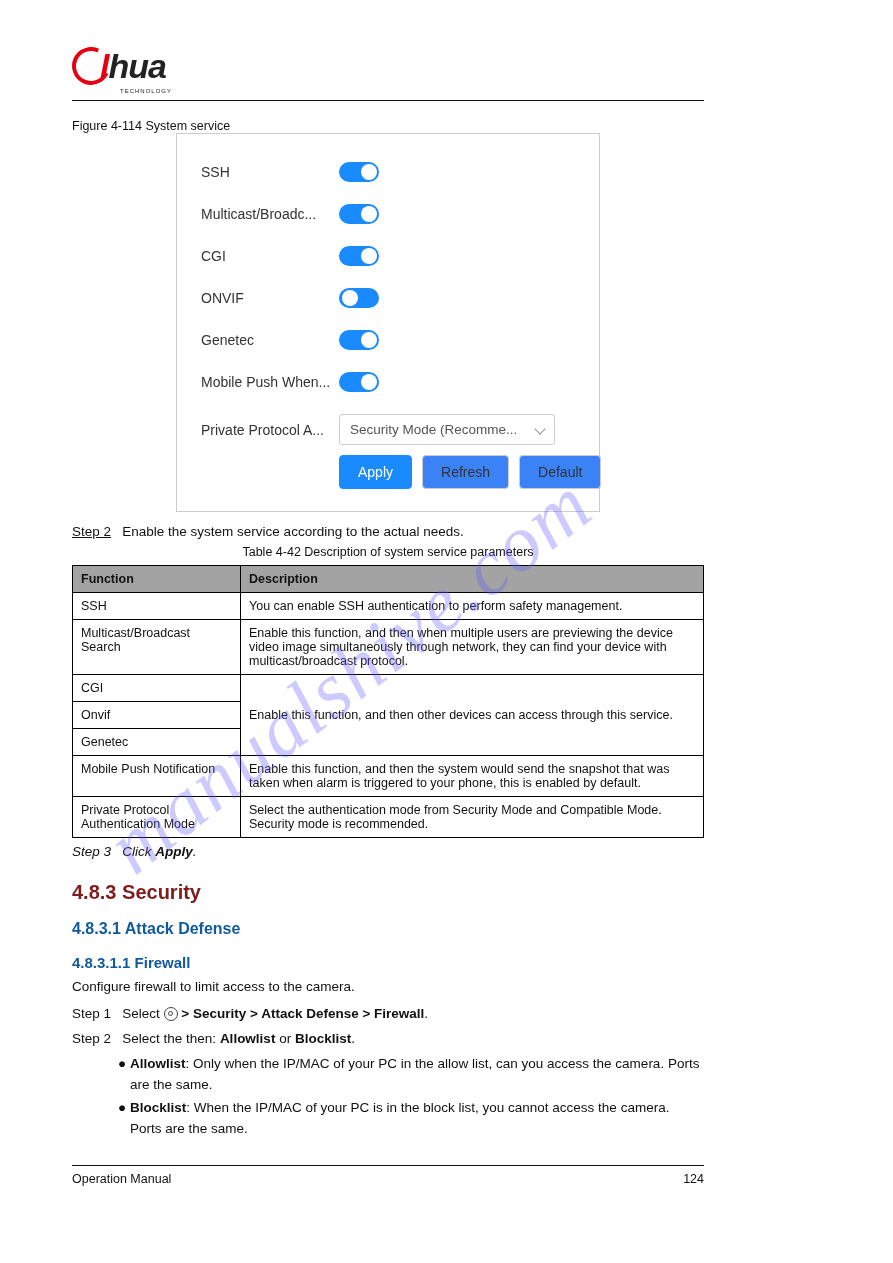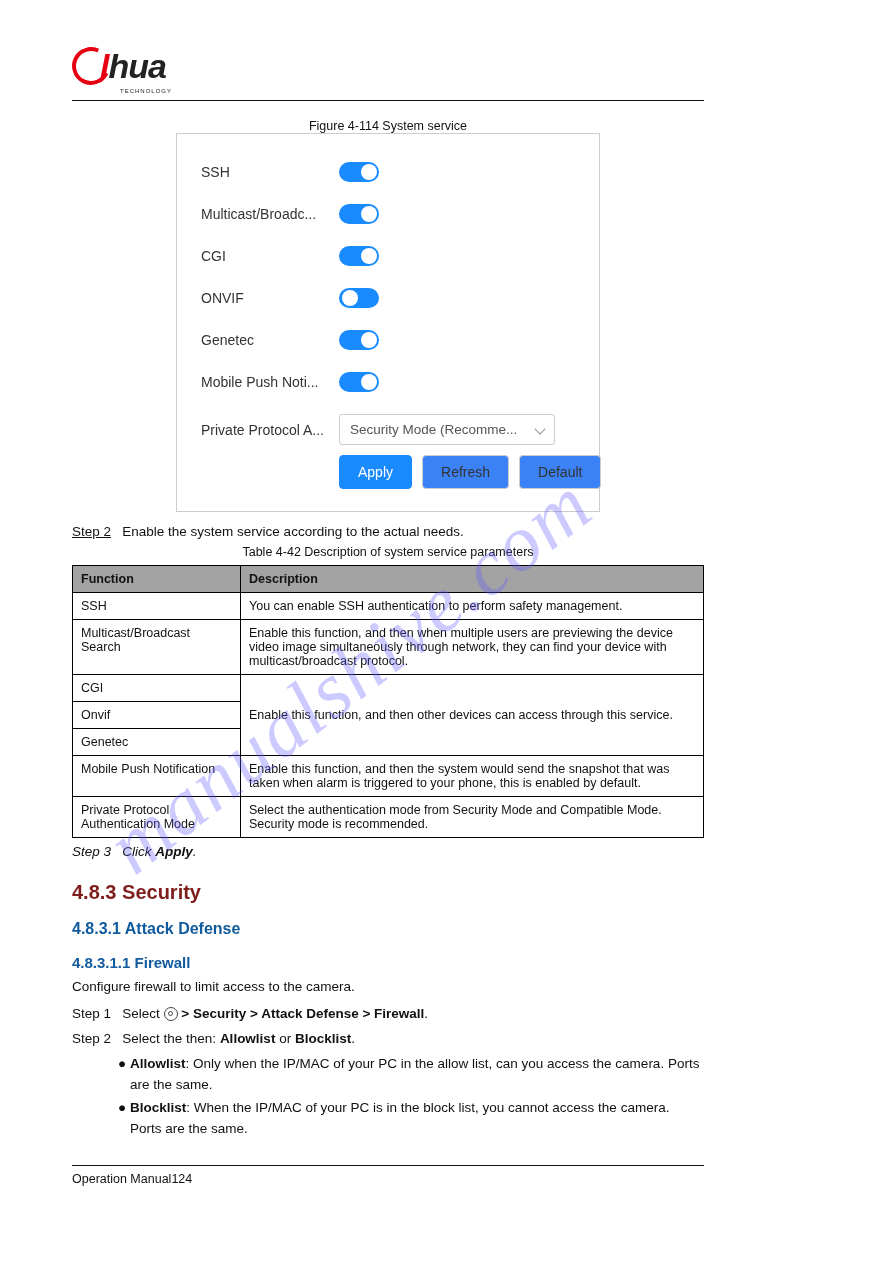--- a/index.html
+++ b/index.html
@@ -205,21 +205,21 @@
     font-size: 13.5px;
     line-height: 1.55;
   }
   .body-text b { font-weight: 700; text-align: right; }
 
   .footer-line {
     border-top: 1.5px solid #111;
     margin-top: 26px;
     padding-top: 6px;
     display: flex;
-    justify-content: flex-start;
+    justify-content: space-between;
     font-size: 12.5px;
   }
 
   
   .wm {
     position: absolute;
     left: 110px;
     top: 330px;
     font-size: 80px;
     font-style: italic;
@@ -238,21 +238,21 @@
 <div class="page">
 
   <div class="logo">
     <span class="logo-text">
       <span class="logo-swirl"></span><span class="logo-l">l</span><span class="logo-hua">hua</span>
     </span>
   </div>
   <div class="logo-sub">TECHNOLOGY</div>
   <div class="header-line"></div>
 
-  <div class="fig-label" style="text-align:center;">Figure 4-114 System service</div>
+  <div class="fig-label" style="text-align:left;">Figure 4-114 System service</div>
 
   <div class="panel">
     <div class="row">
       <div class="lbl">SSH</div>
       <div class="toggle"></div>
     </div>
     <div class="row">
       <div class="lbl">Multicast/Broadc...</div>
       <div class="toggle"></div>
     </div>
@@ -262,21 +262,21 @@
     </div>
     <div class="row">
       <div class="lbl">ONVIF</div>
       <div class="toggle left-knob"></div>
     </div>
     <div class="row">
       <div class="lbl">Genetec</div>
       <div class="toggle"></div>
     </div>
     <div class="row">
-      <div class="lbl">Mobile Push Noti...</div>
+      <div class="lbl">Mobile Push When...</div>
       <div class="toggle"></div>
     </div>
     <div class="row" style="margin-bottom:10px;">
       <div class="lbl">Private Protocol A...</div>
       <div class="select">
         <span>Security Mode (Recomme...</span>
         <span class="chev"></span>
       </div>
     </div>
     <div class="btnrow">

